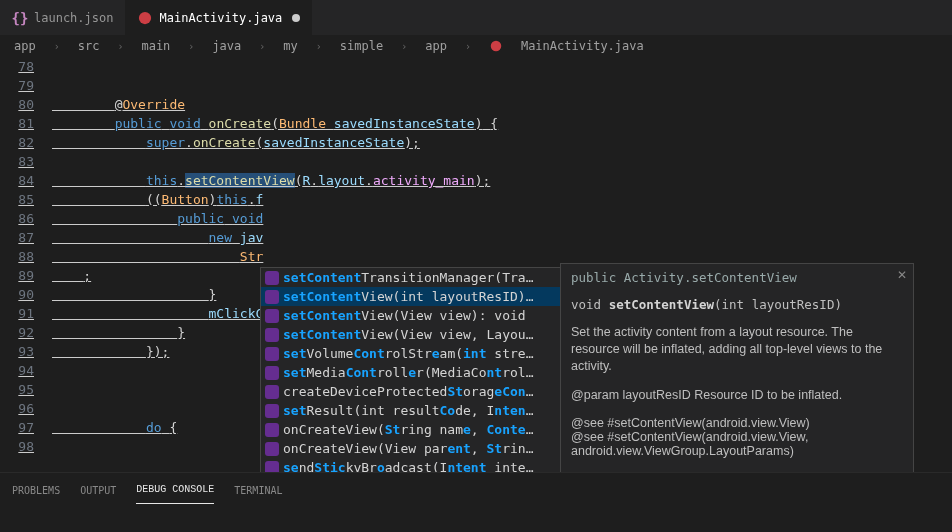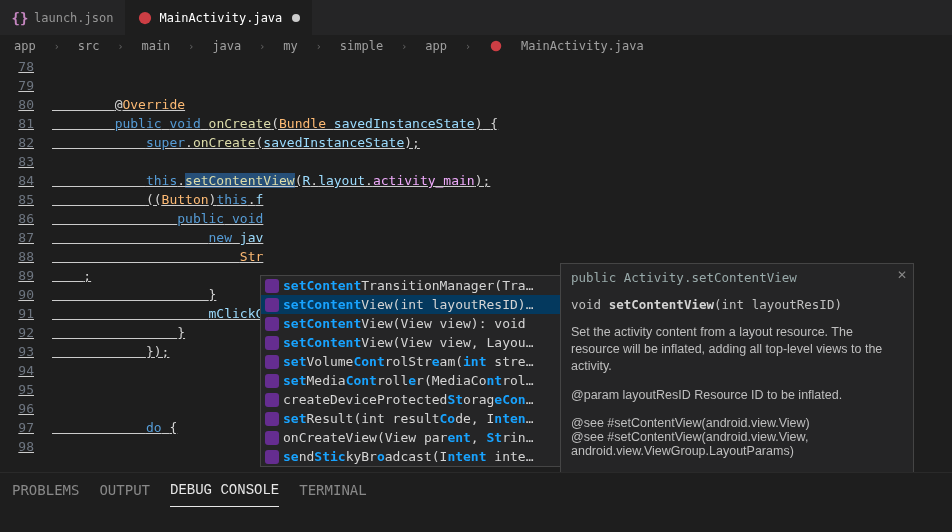--- a/index.html
+++ b/index.html
@@ -72,21 +72,21 @@
 .code-line { height: 19px; line-height: 19px; white-space: pre; }
 .kw { color: #569cd6; }
 .fn { color: #dcdcaa; }
 .type { color: #fdba74; }
 .var { color: #9cdcfe; }
 .op { color: #d4d4d4; }
 .const { color: #f0abfc; }
 .highlight-sel { background: #264f78; }
 .suggest-popup {
   position: absolute;
-  top: 218px;
+  top: 210px;
   left: 260px;
   width: 308px;
   background: #252526;
   border: 1px solid #454545;
   z-index: 10;
   font-size: 13px;
 }
 .suggest-row {
   display: flex;
   align-items: center;
@@ -126,21 +126,21 @@
 .doc-popup .para { margin-bottom: 12px; line-height: 1.35; }
 .doc-close { position: absolute; top: 4px; right: 6px; color: #888; cursor: pointer; font-size: 12px; }
 .panel-tabs {
   display: flex;
   background: #1e1e1e;
   border-top: 1px solid #2a2a2a;
   height: 35px;
   align-items: center;
   gap: 20px;
   padding: 0 12px;
-  font-size: 14px;
+  font-size: 10px;
 }
 .panel-tab { color: #888; cursor: pointer; padding: 8px 0; }
 .panel-tab.active { color: #e7e7e7; border-bottom: 1px solid #e7e7e7; font-family: Liberation Mono, monospace; }
 .panel-body { background: #1e1e1e; height: 25px; }
 </style>
 </head>
 <body>
 
 <div class="tab-bar">
   <div class="tab">
@@ -257,20 +257,24 @@
       <div class="suggest-row">
         <span class="suggest-icon icon-method"></span>
         <span style="overflow:hidden"><span>createDeviceProtected</span><span class="suggest-match">St</span>orag<span class="suggest-match">eCon</span>…</span>
       </div>
       <div class="suggest-row">
         <span class="suggest-icon icon-method"></span>
         <span style="overflow:hidden"><span></span><span class="suggest-match">set</span>Result(int result<span class="suggest-match">Co</span>de, I<span class="suggest-match">nten</span>…</span>
       </div>
       <div class="suggest-row">
         <span class="suggest-icon icon-method"></span>
+        <span style="overflow:hidden"><span>onCreateView(</span><span class="suggest-match">St</span>ring nam<span class="suggest-match">e</span>, <span class="suggest-match">Conte</span>…</span>
+      </div>
+      <div class="suggest-row">
+        <span class="suggest-icon icon-method"></span>
         <span style="overflow:hidden"><span>onCreateView(View par</span><span class="suggest-match">ent</span>, <span class="suggest-match">St</span>rin…</span>
       </div>
       <div class="suggest-row">
         <span class="suggest-icon icon-method"></span>
         <span style="overflow:hidden"><span></span><span class="suggest-match">se</span>nd<span class="suggest-match">St</span><span class="suggest-match">ic</span>kyBr<span class="suggest-match">o</span>adcast(I<span class="suggest-match">ntent</span> inte…</span>
       </div>
     </div>
 
   <div class="doc-popup">
     <span class="doc-close">✕</span>

